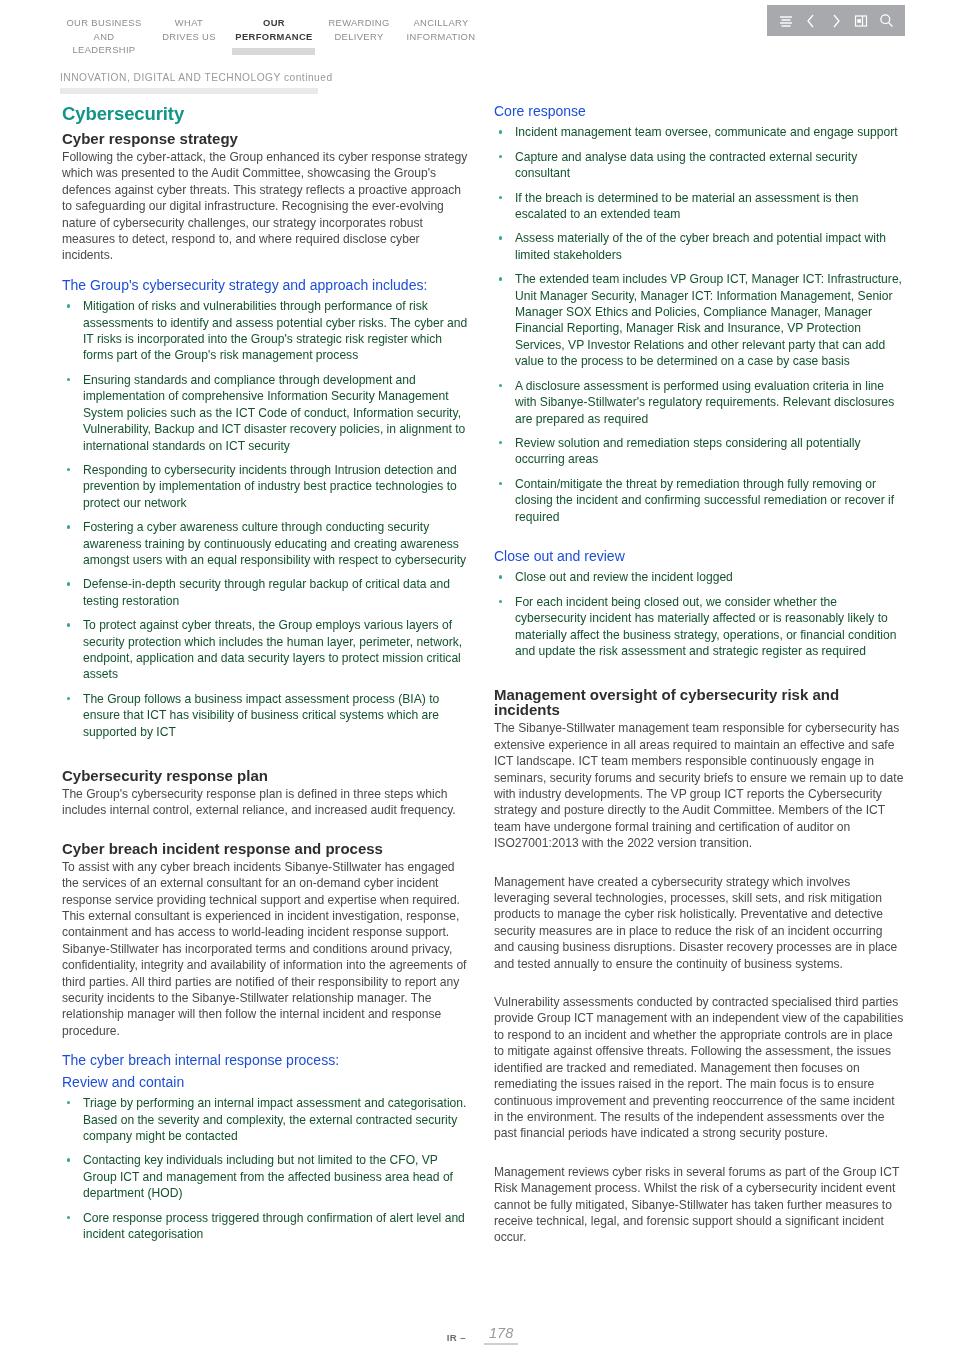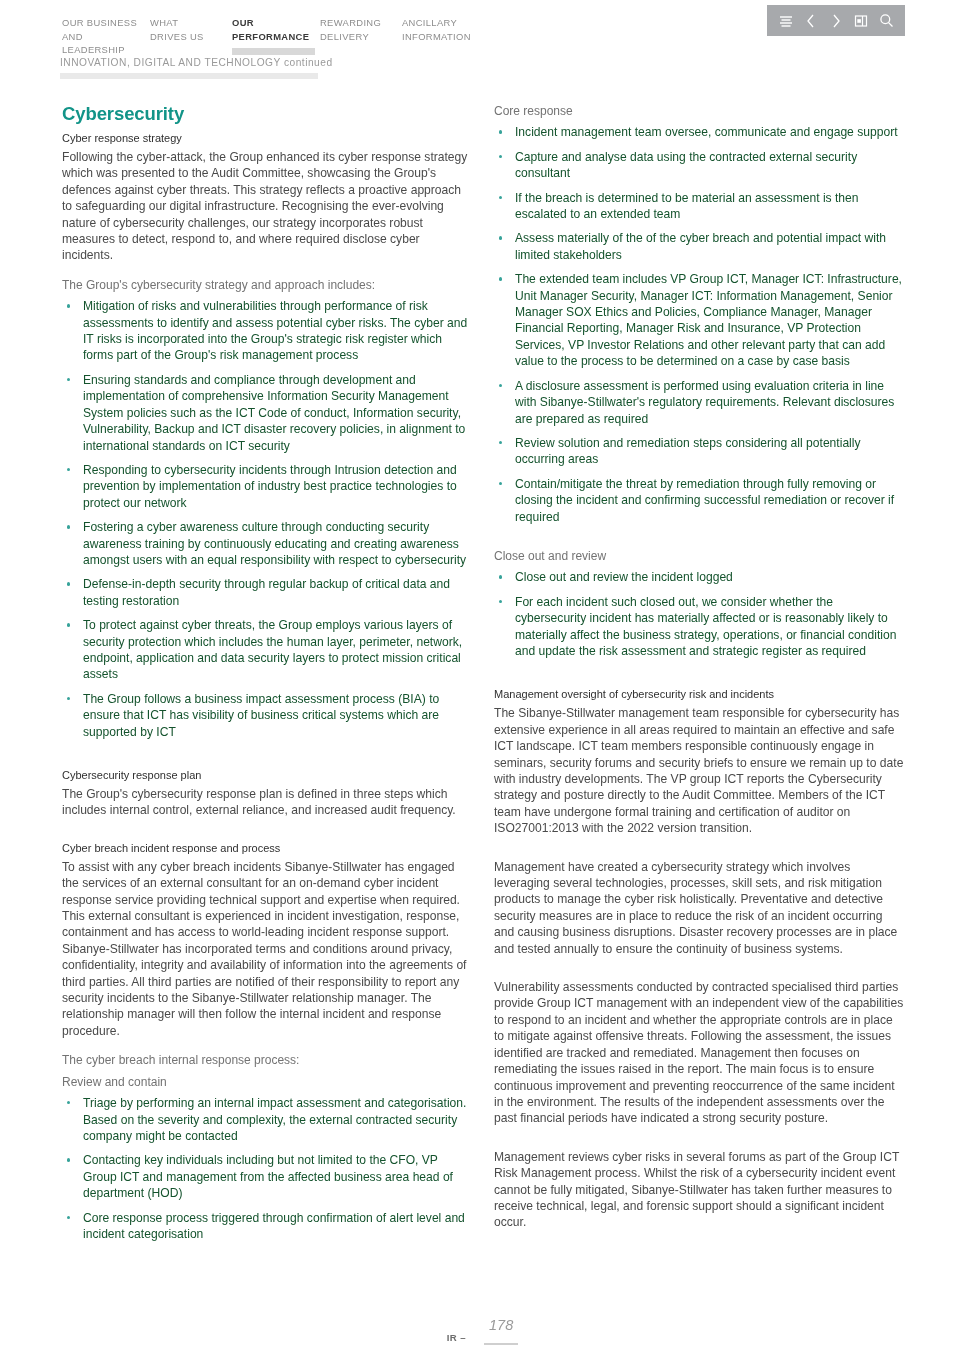--- a/index.html
+++ b/index.html
@@ -30,21 +30,21 @@
     font-size: 9.4px;
     line-height: 13.5px;
     letter-spacing: 0.35px;
     color: #8d8d8d;
     text-transform: uppercase;
     position: relative;
     padding-right: 4px;
   }
   .navtab.wide { width: 88px; }
   .navtab.active { color: #3b3b3b; font-weight: bold; }
-  .navtab .tabline { display: block; }
+  .navtab .tabline { display: block; text-align: center; }
   .navtab .underbar {
     position: absolute;
     left: 0; top: 32px;
     width: 83px; height: 7px;
     background: #d8d8d8;
   }
 
   
   .toolbar {
     position: absolute;
@@ -59,21 +59,21 @@
   .toolbar .tbtn {
     width: 20px; height: 20px;
     display: flex; align-items: center; justify-content: center;
     color: #ffffff;
   }
   .toolbar svg { display: block; }
 
   
   .sectionbar {
     position: absolute;
-    left: 60px; top: 57px;
+    left: 60px; top: 72px;
     width: 258px;
     padding-bottom: 5px;
     border-bottom: 6px solid #e9e9e9;
   }
   .sectionbar .sectiontitle {
     font-size: 10.2px;
     letter-spacing: 0.5px;
     color: #9a9a9a;
     white-space: nowrap;
   }
@@ -94,36 +94,36 @@
 
   h1.heading {
     color: #129488;
     font-size: 18.5px;
     font-weight: bold;
     letter-spacing: -0.1px;
     line-height: 22px;
     margin-bottom: 6px;
   }
   h2.subhead {
-    font-size: 11px;
-    font-weight: normal;
+    font-size: 15px;
+    font-weight: bold;
     color: #2f2f2f;
     line-height: 15px;
     margin-bottom: 3px;
   }
   p.para {
     font-size: 12.1px;
     line-height: 16.4px;
     color: #4a4a4a;
     margin-bottom: 13px;
   }
   p.lead {
-    font-size: 12px;
+    font-size: 14px;
     line-height: 16.4px;
-    color: #737373;
+    color: #1d4ed8;
     margin-bottom: 5px;
   }
   ul.blist {
     list-style: none;
     margin: 0 0 13px 0;
     padding: 0;
   }
   ul.blist.tightbottom { margin-bottom: 8px; }
   ul.blist li {
     position: relative;
@@ -159,21 +159,21 @@
     font-weight: bold;
     letter-spacing: 0.4px;
     color: #6d6d6d;
     padding-bottom: 2px;
   }
   .footer .pageno {
     font-size: 14.5px;
     font-style: italic;
     color: #9a9a9a;
     border-bottom: 2px solid #cfcfcf;
-    padding: 0 5px 10px 5px;
+    padding: 0 5px 2px 5px;
   }
 </style>
 </head>
 <body>
 
 <div class="page">
 
   <div class="topnav">
 
     <div class="navtabs">
@@ -297,21 +297,21 @@
         <li><span class="dot"></span><span>A disclosure assessment is performed using evaluation criteria in line with Sibanye-Stillwater's regulatory requirements. Relevant disclosures are prepared as required</span></li>
         <li><span class="dot"></span><span>Review solution and remediation steps considering all potentially occurring areas</span></li>
         <li><span class="dot"></span><span>Contain/mitigate the threat by remediation through fully removing or closing the incident and confirming successful remediation or recover if required</span></li>
       </ul>
 
       <div class="spacer-md"></div>
 
       <p class="lead">Close out and review</p>
       <ul class="blist">
         <li><span class="dot"></span><span>Close out and review the incident logged</span></li>
-        <li><span class="dot"></span><span>For each incident such closed out, we consider whether the cybersecurity incident has materially affected or is reasonably likely to materially affect the business strategy, operations, or financial condition and update the risk assessment and strategic register as required</span></li>
+        <li><span class="dot"></span><span>For each incident being closed out, we consider whether the cybersecurity incident has materially affected or is reasonably likely to materially affect the business strategy, operations, or financial condition and update the risk assessment and strategic register as required</span></li>
       </ul>
 
       <div class="spacer-md"></div>
 
       <h2 class="subhead">Management oversight of cybersecurity risk and incidents</h2>
       <p class="para">The Sibanye-Stillwater management team responsible for cybersecurity has extensive experience in all areas required to maintain an effective and safe ICT landscape. ICT team members responsible continuously engage in seminars, security forums and security briefs to ensure we remain up to date with industry developments. The VP group ICT reports the Cybersecurity strategy and posture directly to the Audit Committee. Members of the ICT team have undergone formal training and certification of auditor on ISO27001:2013 with the 2022 version transition.</p>
 
       <div class="spacer-sm"></div>
 
       <p class="para">Management have created a cybersecurity strategy which involves leveraging several technologies, processes, skill sets, and risk mitigation products to manage the cyber risk holistically. Preventative and detective security measures are in place to reduce the risk of an incident occurring and causing business disruptions. Disaster recovery processes are in place and tested annually to ensure the continuity of business systems.</p>

